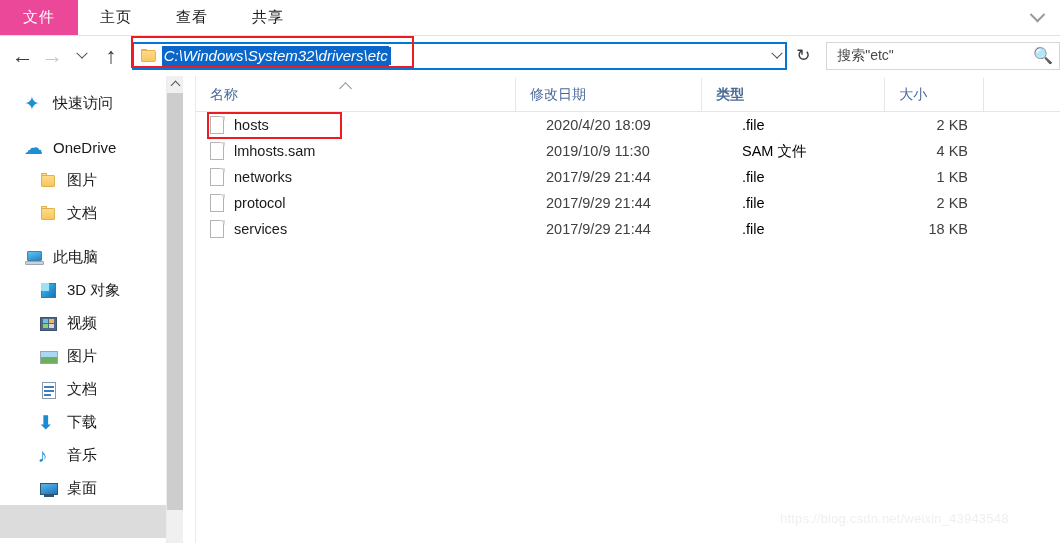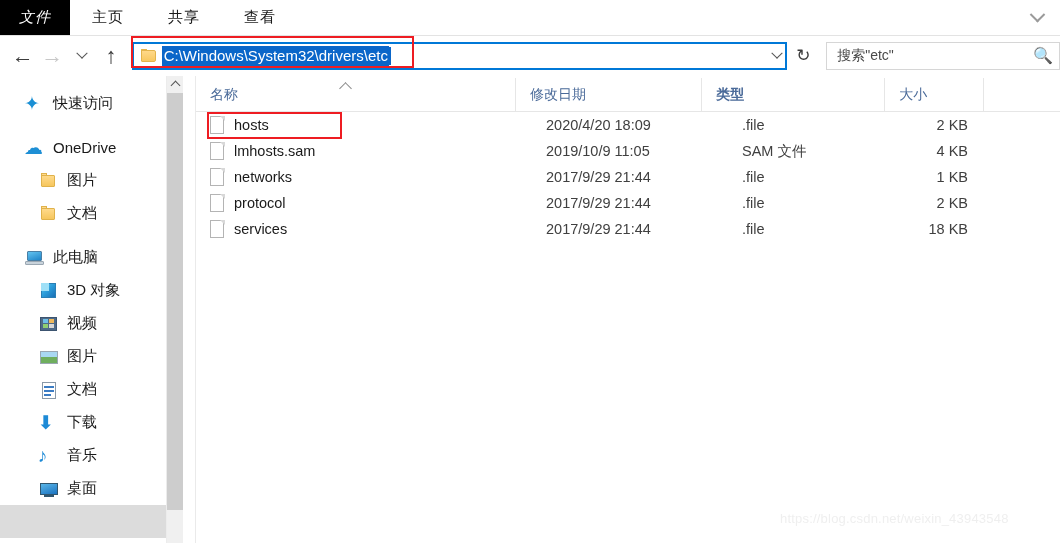--- a/index.html
+++ b/index.html
@@ -11,23 +11,23 @@
   }
   #app { position: relative; width: 1060px; height: 543px; background:#fff; }
 
   
   .ribbon {
     position: absolute; left:0; top:0; width:1060px; height:36px;
     background:#ffffff; border-bottom:1px solid #e3e3e3;
     display:flex; align-items:stretch;
   }
   .tab-file {
-    width:70px; background:#000000; color:#ffffff;
+    width:78px; background:#ec4899; color:#ffffff;
     display:flex; align-items:center; justify-content:center;
-    font-size:15px; letter-spacing:1px;font-style:italic;
+    font-size:15px; letter-spacing:1px;
   }
   .tab {
     padding:0 22px; display:flex; align-items:center; justify-content:center;
     font-size:15px; color:#1a1a1a; letter-spacing:1px;
   }
   .ribbon-spacer { flex:1; }
   .ribbon-expand {
     width:46px; display:flex; align-items:center; justify-content:center;
     color:#9a9a9a;
   }
@@ -50,21 +50,21 @@
   .navbtn.disabled { color:#c8c8c8; }
   .navbtn .arrow { font-size:22px; }
   .navbtn .smallchev {
     width:8px; height:8px; border-right:1.6px solid #555;
     border-bottom:1.6px solid #555; transform:rotate(45deg) translate(-2px,-2px);
   }
 
   .addrwrap { position:relative; margin-left:6px; }
   .addrbox {
     width:655px; height:28px; border:2px solid #0078d7; background:#ffffff;
-    display:flex; align-items:center; padding:0 4px;
+    display:flex; align-items:center; padding:0 4px;font-style:italic;
   }
   .folder-ico {
     width:15px; height:13px; margin-left:3px; margin-right:6px; position:relative; flex:none;
   }
   .folder-ico .f-b {
     position:absolute; left:0; top:1px; width:15px; height:12px;
     background:linear-gradient(180deg,#ffd98a 0%, #f8c860 100%);
     border:1px solid #e3b44c; border-radius:1px 2px 2px 1px;
   }
   .folder-ico .f-t {
@@ -222,21 +222,21 @@
   
   .filelist {
     position:absolute; left:196px; top:112px; width:864px; height:431px; background:#ffffff;
   }
   .frow {
     height:26px; display:flex; align-items:center; font-size:14.5px; color:#1a1a1a;
   }
   .cell { height:26px; display:flex; align-items:center; }
   .cell.name { width:336px; padding-left:14px; }
   .cell.date { width:196px; padding-left:14px; color:#404040;text-align:center; }
-  .cell.type { width:148px; padding-left:14px; color:#404040; }
+  .cell.type { width:148px; padding-left:14px; color:#000000; }
   .cell.size { width:104px; padding-right:12px; justify-content:flex-end; color:#404040; }
   .file-ico { width:15px; height:18px; margin-right:9px; flex:none; position:relative; }
   .file-ico .sheet {
     position:absolute; left:0; top:0; width:14px; height:18px;
     background:#ffffff; border:1px solid #b4b4b4;
   }
   .file-ico .fold {
     position:absolute; right:0px; top:0px; width:0; height:0;
     border-left:5px solid transparent; border-top:5px solid #d8d8d8;
   }
@@ -258,24 +258,24 @@
 <div id="app">
 
   <div class="ribbon">
     <div class="tab-file">
       <span>文件</span>
     </div>
     <div class="tab">
       <span>主页</span>
     </div>
     <div class="tab">
+      <span>查看</span>
+    </div>
+    <div class="tab">
       <span>共享</span>
-    </div>
-    <div class="tab">
-      <span>查看</span>
     </div>
     <div class="ribbon-spacer"></div>
     <div class="ribbon-expand">
       <span class="chev-d"></span>
     </div>
   </div>
 
   <div class="addrbar">
     <div class="navbtn first">
       <span class="arrow">←</span>
@@ -410,21 +410,21 @@
           <span class="cell size">2 KB</span>
         </div>
         <div class="frow">
           <span class="cell name">
             <span class="file-ico">
               <span class="sheet"></span>
               <span class="fold"></span>
             </span>
             <span>lmhosts.sam</span>
           </span>
-          <span class="cell date">2019/10/9 11:05</span>
+          <span class="cell date">2019/10/9 11:30</span>
           <span class="cell type">SAM 文件</span>
           <span class="cell size">4 KB</span>
         </div>
         <div class="frow">
           <span class="cell name">
             <span class="file-ico">
               <span class="sheet"></span>
               <span class="fold"></span>
             </span>
             <span>networks</span>

